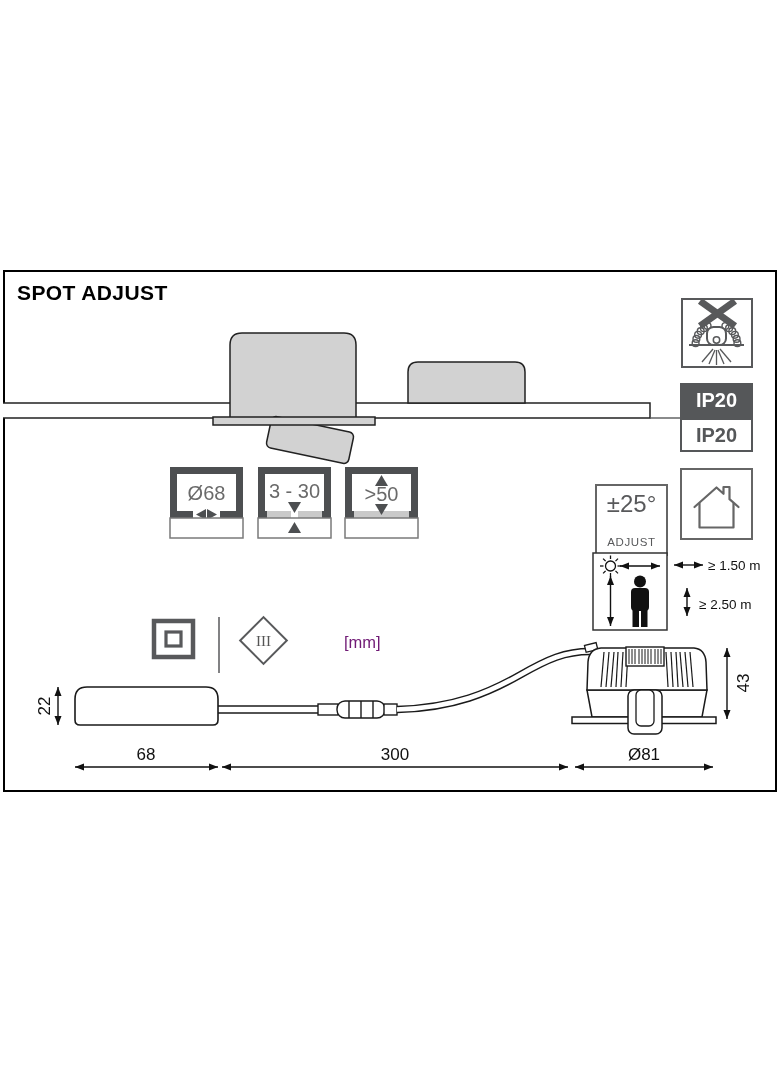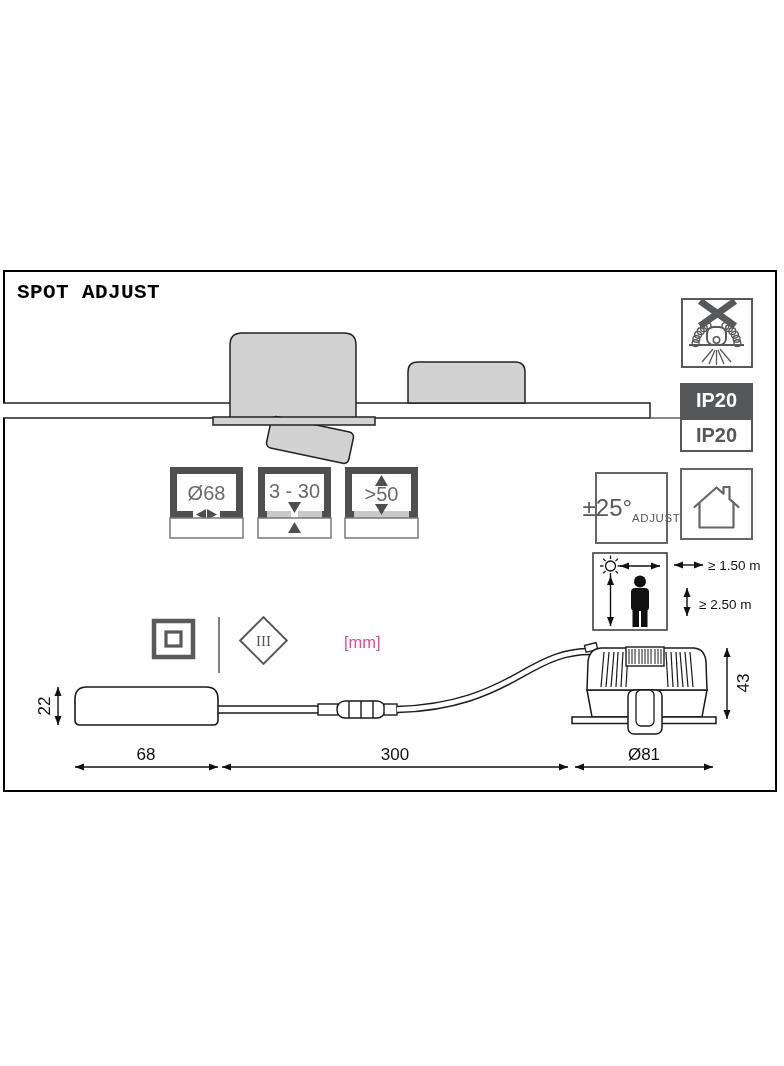--- a/index.html
+++ b/index.html
@@ -1,32 +1,32 @@
 <!DOCTYPE html>
 <html><head>
 <meta charset="utf-8">
 <style>
   html,body{margin:0;padding:0;background:#fff;}
   #page{position:relative;width:784px;height:1066px;background:#fff;
         font-family:"Liberation Sans",sans-serif;overflow:hidden;}
   .abs{position:absolute;box-sizing:border-box;}
   #panel{left:3px;top:270px;width:774px;height:522px;border:2px solid #000;background:#fff;}
-  #title{left:17px;top:281px;font-size:21px;font-weight:bold;letter-spacing:.4px;color:#000;font-family:Liberation Mono, monospace;}
+  #title{left:17px;top:281px;font-size:21px;font-weight:bold;letter-spacing:.4px;color:#000;}
   .iconbox{border:2px solid #58595b;background:#fff;}
   #box-noinsul{left:681px;top:298px;width:72px;height:70px;}
   #badge-ip-top{left:680px;top:383px;width:73px;height:35px;background:#555759;color:#fff;
      font-size:20px;font-weight:bold;display:flex;align-items:center;justify-content:center;}
   #badge-ip-bot{left:680px;top:418px;width:73px;height:34px;background:#fff;color:#555759;
      border:2px solid #555759;font-size:20px;font-weight:bold;display:flex;align-items:center;justify-content:center;}
-  #box-adjust{left:595px;top:472px;width:73px;height:72px;border:2px solid #666;
-     display:flex;flex-direction:row;align-items:center;justify-content:center;color:#58595b;}
+  #box-adjust{left:595px;top:484px;width:73px;height:72px;border:2px solid #666;
+     display:flex;flex-direction:column;align-items:center;justify-content:center;color:#58595b;}
   #box-adjust .ang{font-size:24px;line-height:24px;}
   #box-adjust .lbl{font-size:11.5px;letter-spacing:.6px;margin-top:20px;}
   #box-house{left:680px;top:468px;width:73px;height:72px;border:2px solid #666;}
-  #units{left:344px;top:633px;font-size:16.5px;color:#ec4899;}
+  #units{left:344px;top:633px;font-size:16.5px;color:#701a75;}
   svg{position:absolute;left:0;top:0;pointer-events:none;font-family:"Liberation Sans",sans-serif;}
   .dimtxt{font-size:17px;fill:#111;}
   .gaugetxt{font-size:20px;fill:#6a6a6a;}
   .senstxt{font-size:13.5px;fill:#111;}
 </style>
 </head>
 <body>
 
 <div id="page">
 

